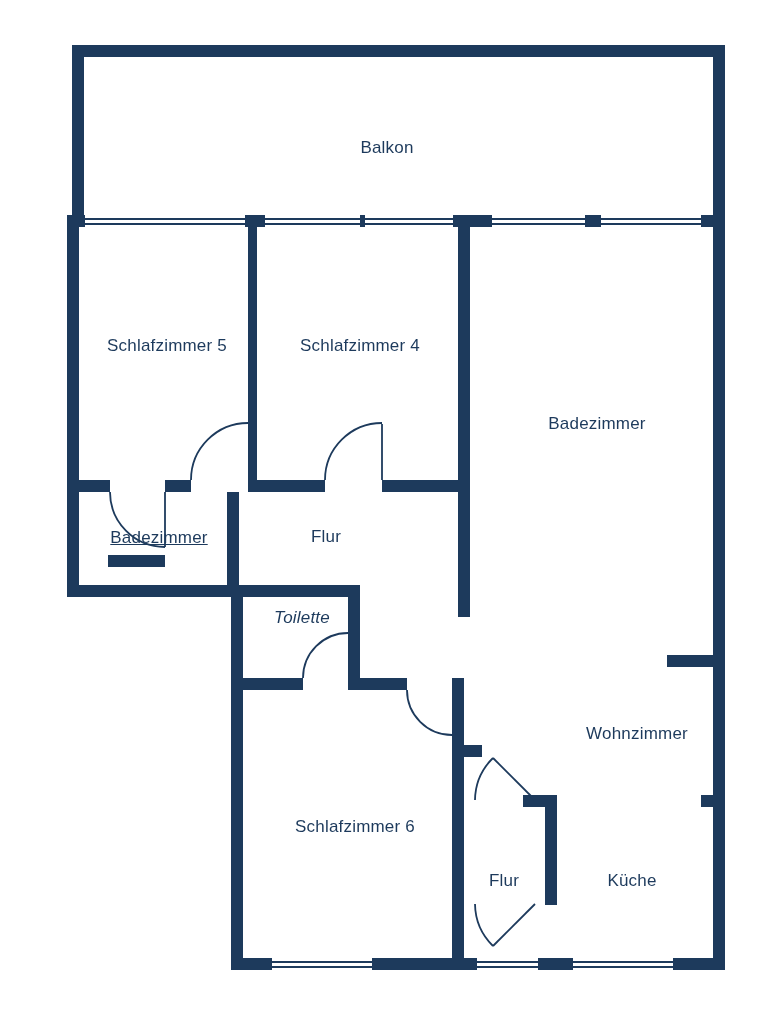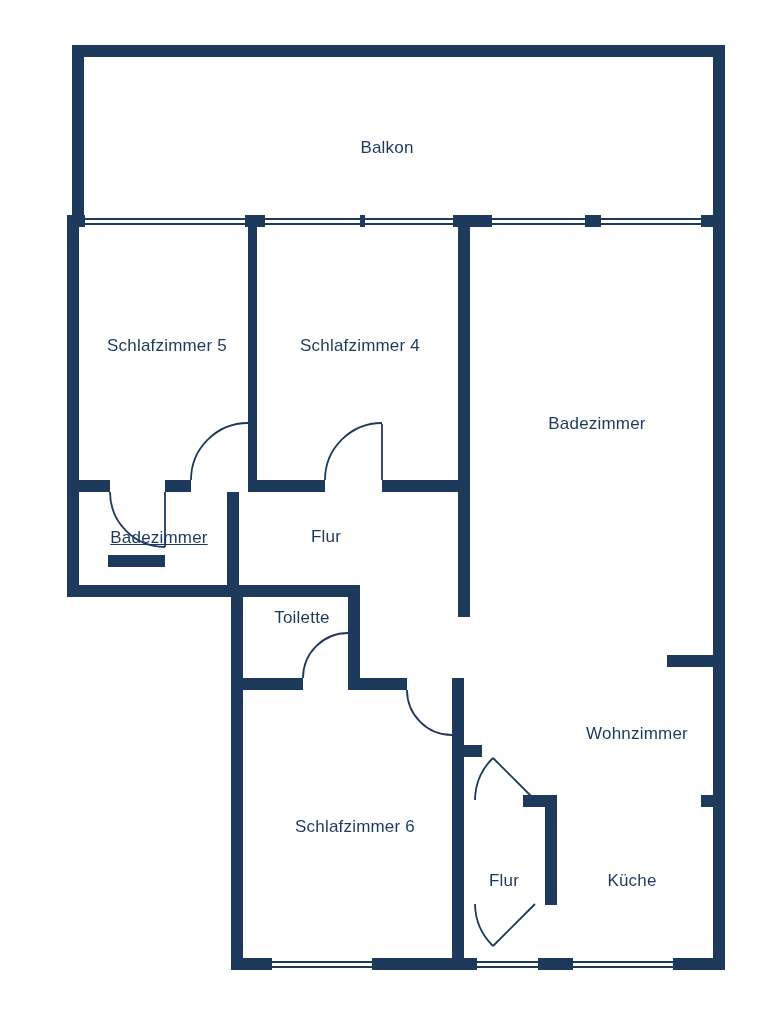--- a/index.html
+++ b/index.html
@@ -113,19 +113,19 @@
     <path d="M 520 904 L 478 946"></path>
     <path d="M 460 904 A 60 60 0 0 0 478 946"></path>
   </svg>
 
   <div class="room-label" style="left:372px;top:148px;">Balkon</div>
   <div class="room-label" style="left:152px;top:346px;">Schlafzimmer 5</div>
   <div class="room-label" style="left:345px;top:346px;">Schlafzimmer 4</div>
   <div class="room-label" style="left:582px;top:424px;">Badezimmer</div>
   <div class="room-label" style="left:144px;top:538px;text-decoration:underline;">Badezimmer</div>
   <div class="room-label" style="left:311px;top:537px;">Flur</div>
-  <div class="room-label" style="left:287px;top:618px;">Toilette</div>
+  <div class="room-label" style="left:287px;top:618px;font-style:italic;">Toilette</div>
   <div class="room-label" style="left:622px;top:734px;">Wohnzimmer</div>
   <div class="room-label" style="left:340px;top:827px;">Schlafzimmer 6</div>
   <div class="room-label" style="left:489px;top:881px;">Flur</div>
   <div class="room-label" style="left:617px;top:881px;text-align:center;">Küche</div>
 
 </div>
 
 </body></html>

